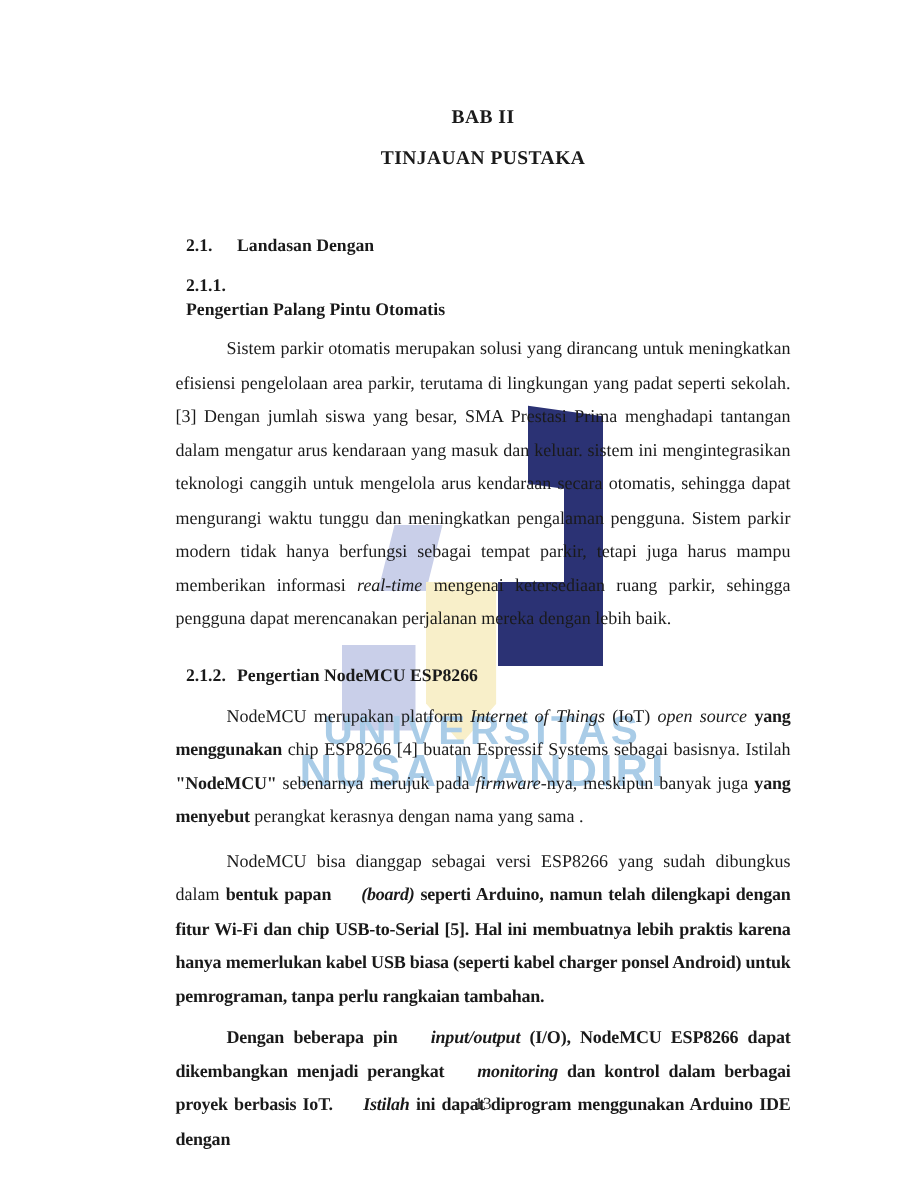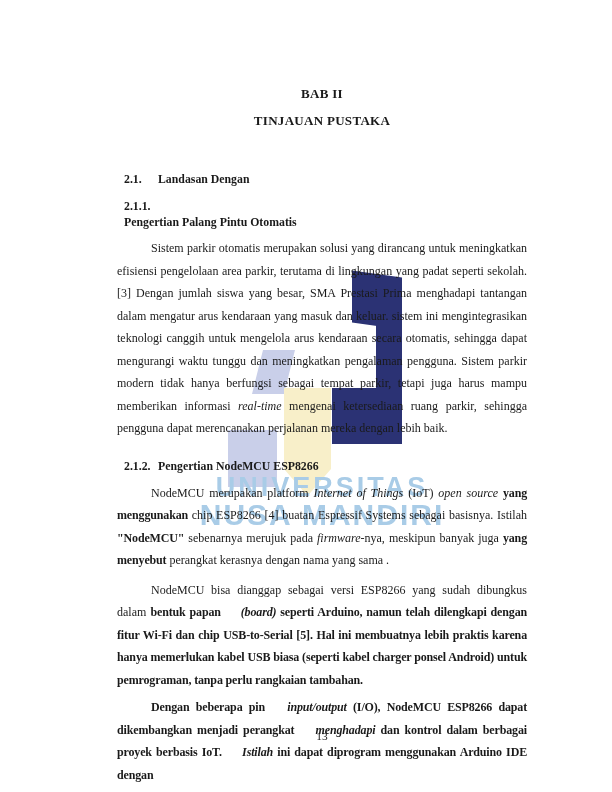--- a/index.html
+++ b/index.html
@@ -23,21 +23,21 @@
     clip-path:polygon(0 0,100% 0,100% 75%,50% 100%,0 75%);}
   .wm-text{
     position:absolute;left:117px;width:410px;
     text-align:center;
     font-family:"Liberation Sans","DejaVu Sans",sans-serif;
     font-weight:bold;white-space:nowrap;
   }
   .wm-text-1{top:472px;font-size:27px;letter-spacing:3px;}
   .wm-text-2{top:498px;font-size:30px;letter-spacing:2px;}
   
-  .content{position:absolute;left:117px;top:80px;width:410px;z-index:1;}
+  .content{position:absolute;left:117px;top:64px;width:410px;z-index:1;}
   .chapter-heading{text-align:center;font-weight:bold;font-size:13px;line-height:27px;letter-spacing:.3px;}
   .section-heading{display:flex;font-weight:bold;font-size:11.8px;line-height:16px;padding-left:7px;}
   .sec-num{flex:none;min-width:30px;margin-right:4px;}
   .s21{margin-top:37px;font-family:Liberation Serif, serif;}
   .s211{margin-top:11px;flex-direction:column;}
   .s212{margin-top:18px;}
   p{margin:0;text-align:justify;text-indent:34px;font-size:12px;line-height:22.5px;}
   .p1{margin-top:7px;}
   .p2{margin-top:8px;}
   .p3{margin-top:7px;}
@@ -87,19 +87,19 @@
 
     <div class="section-heading s212">
       <span class="sec-num">2.1.2.</span>
       <span class="sec-title">Pengertian NodeMCU ESP8266</span>
     </div>
 
     <p class="p2"><span class="rg">NodeMCU merupakan platform </span><span class="it">Internet of Things</span><span class="rg"> (IoT) </span><span class="it">open source</span><span class="rg"> </span><span class="b">yang menggunakan</span><span class="rg"> chip ESP8266 [4] buatan Espressif Systems sebagai basisnya. Istilah </span><span class="b">"NodeMCU"</span><span class="rg"> sebenarnya merujuk pada </span><span class="it">firmware</span><span class="rg">-nya, meskipun banyak juga </span><span class="b">yang menyebut</span><span class="rg"> perangkat kerasnya dengan nama yang sama .</span></p>
 
     <p class="p3"><span class="rg">NodeMCU bisa dianggap sebagai versi ESP8266 yang sudah dibungkus dalam </span><span class="b">bentuk papan </span><span class="bi">(board)</span><span class="b"> seperti Arduino, namun telah dilengkapi dengan fitur Wi-Fi dan chip USB-to-Serial [5]. Hal ini membuatnya lebih praktis karena hanya memerlukan kabel USB biasa (seperti kabel charger ponsel Android) untuk pemrograman, tanpa perlu rangkaian tambahan.</span></p>
 
-    <p class="p4"><span class="b">Dengan beberapa pin </span><span class="bi">input/output</span><span class="b"> (I/O), NodeMCU ESP8266 dapat dikembangkan menjadi perangkat </span><span class="bi">menghadapi</span><span class="b"> dan kontrol dalam berbagai proyek berbasis IoT. </span><span class="bi">Istilah</span><span class="b"> ini dapat diprogram menggunakan Arduino IDE dengan</span></p>
+    <p class="p4"><span class="b">Dengan beberapa pin </span><span class="bi">input/output</span><span class="b"> (I/O), NodeMCU ESP8266 dapat dikembangkan menjadi perangkat </span><span class="bi">monitoring</span><span class="b"> dan kontrol dalam berbagai proyek berbasis IoT. </span><span class="bi">Istilah</span><span class="b"> ini dapat diprogram menggunakan Arduino IDE dengan</span></p>
 
   </div>
 
   <div class="page-number">13</div>
 
 </div>
 
 </body></html>

